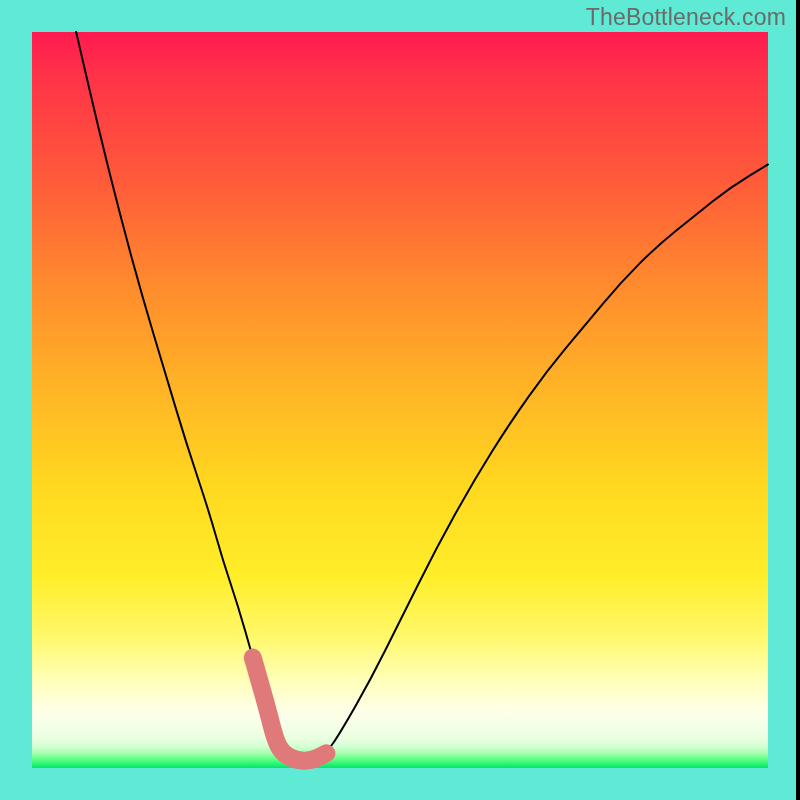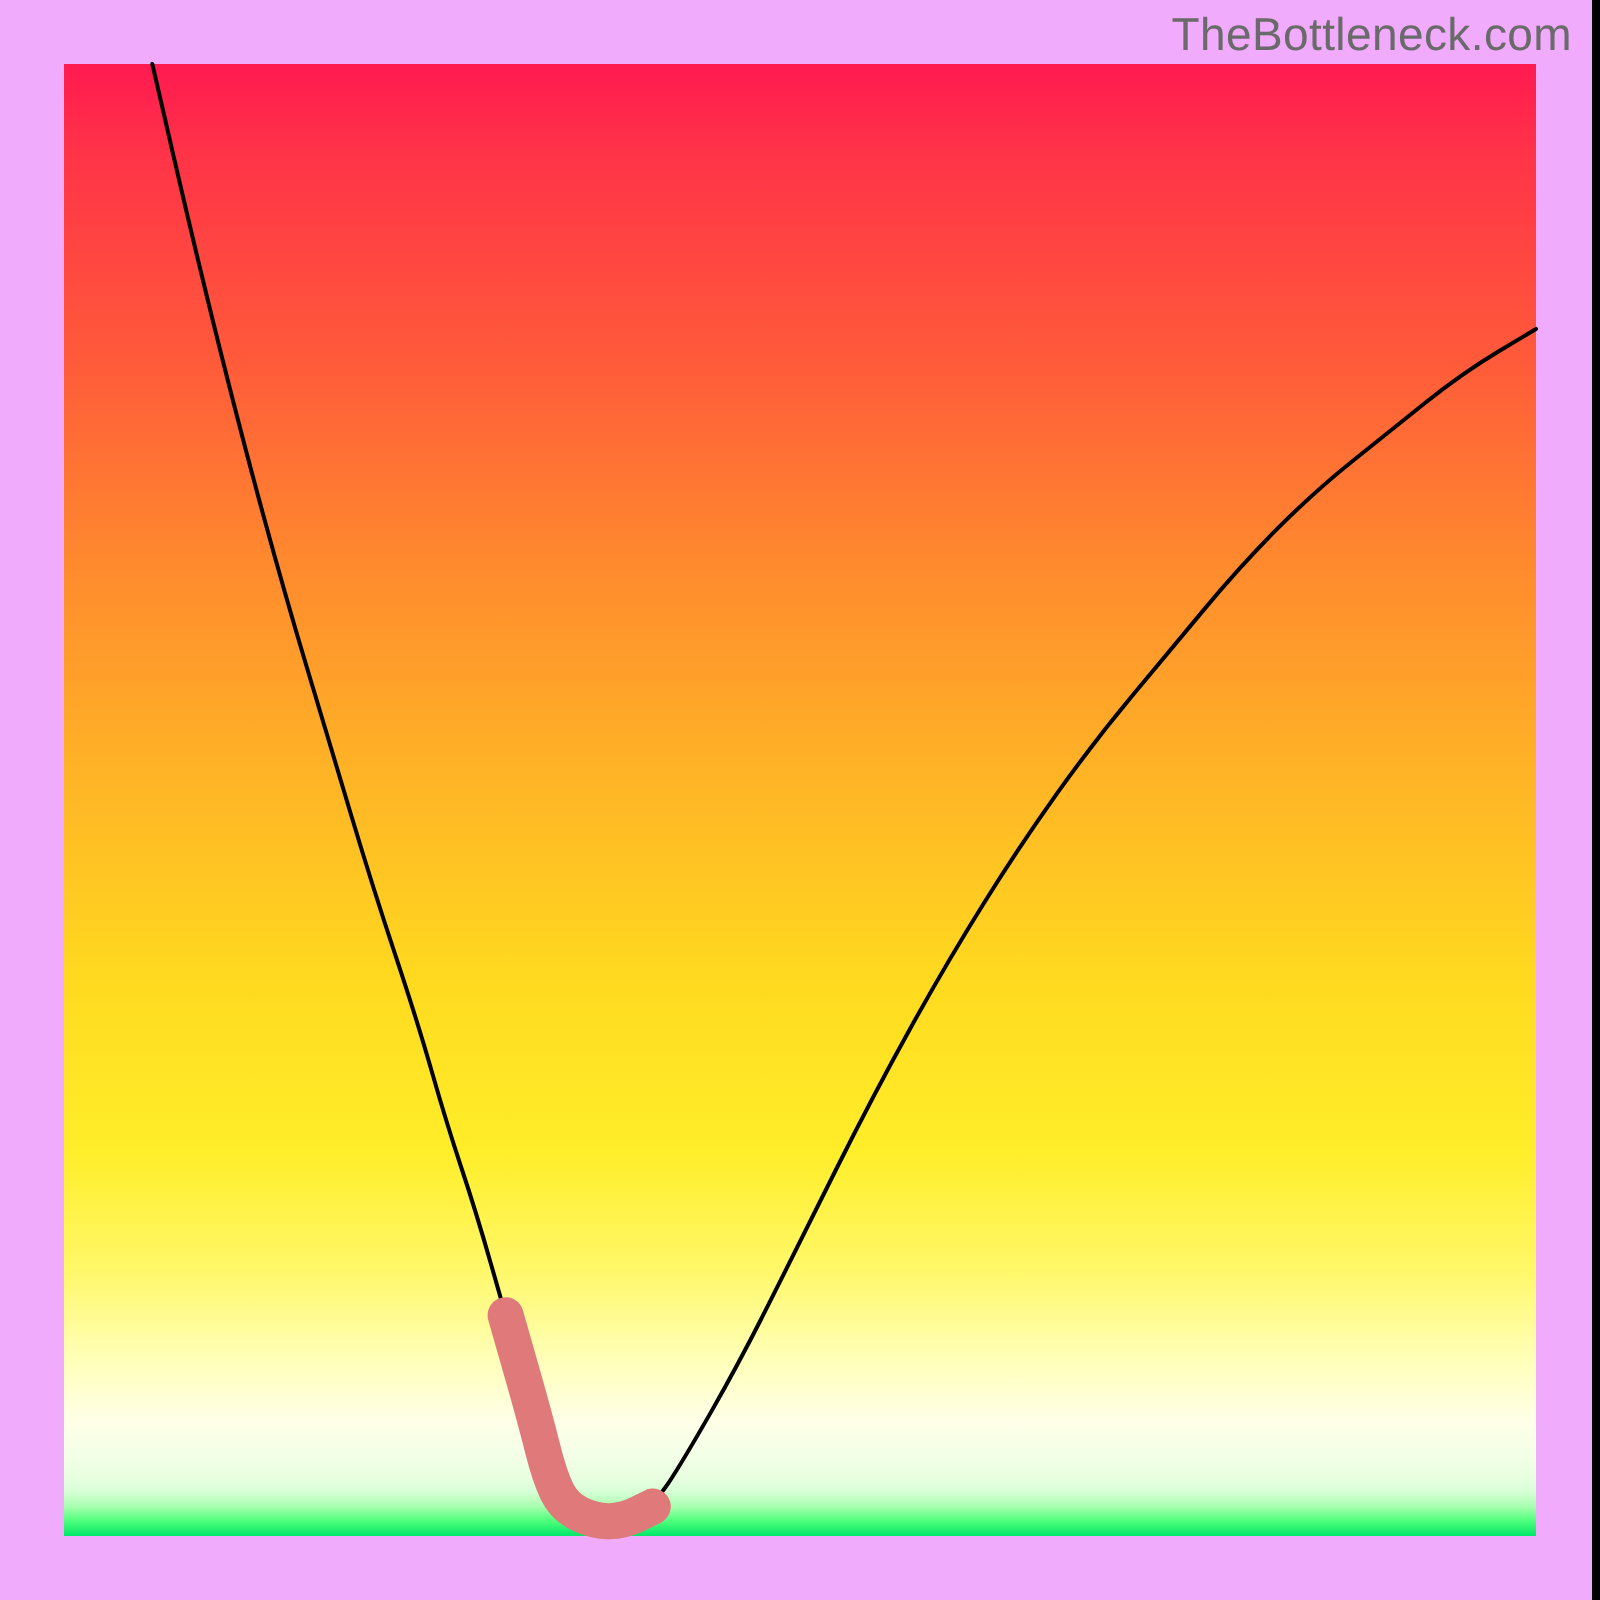--- a/index.html
+++ b/index.html
@@ -8,21 +8,21 @@
     width: 800px;
     height: 800px;
     background: #000;
     overflow: hidden;
     font-family: Arial, Helvetica, sans-serif;
   }
   .outer {
     position: relative;
     width: 796px;
     height: 800px;
-    background: #f0abfc;
+    background: #5eead4;
   }
   .watermark {
     position: absolute;
     top: 4px;
     right: 10px;
     color: #6a6a6a;
     font-size: 23px;
     font-weight: 400;
     letter-spacing: 0.2px;
     z-index: 10;

